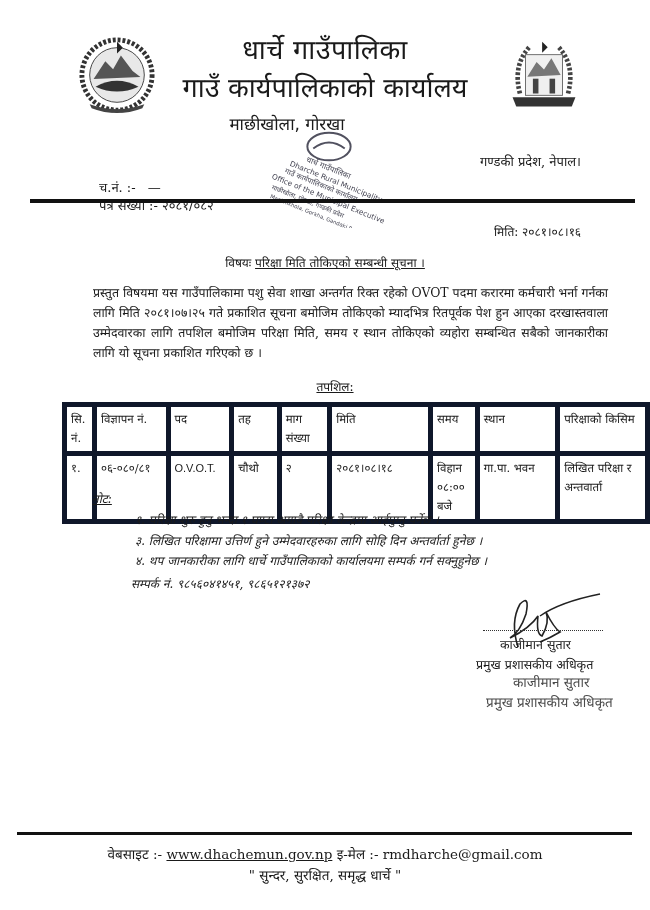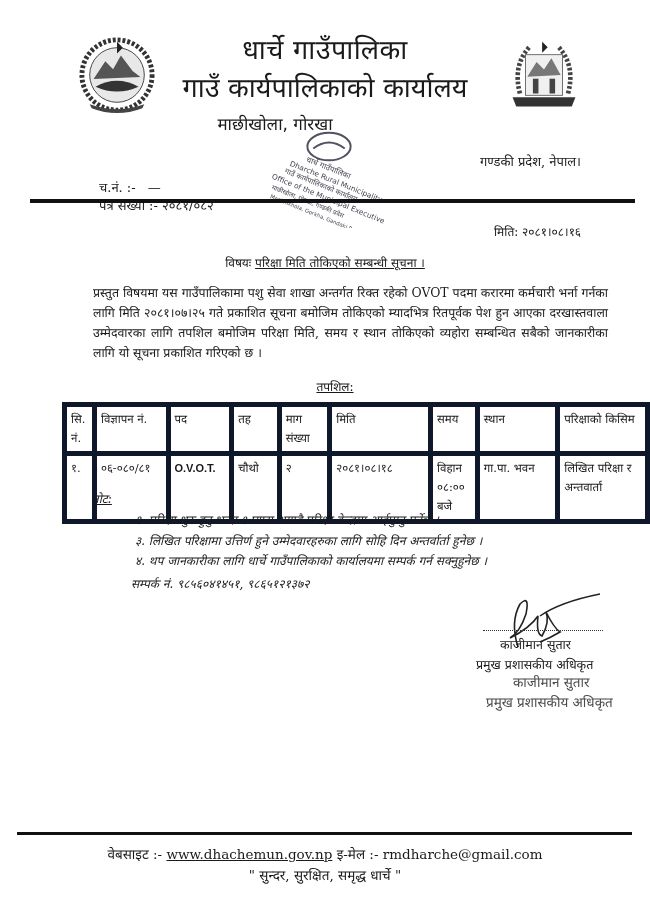--- a/index.html
+++ b/index.html
@@ -3,21 +3,21 @@
 <meta charset="utf-8">
 <style>
   html, body { margin:0; padding:0; background:#fff; }
   body { width:650px; height:910px; position:relative; overflow:hidden;
          font-family:"DejaVu Serif", serif; color:#1a1a1a; }
   .abs { position:absolute; }
   .logo-left { left:78px; top:36px; width:78px; height:78px; }
   .logo-right { left:506px; top:38px; width:76px; height:74px; }
   .title1 { left:0; width:650px; top:30px; text-align:center; font-size:27px; font-family:"DejaVu Sans", sans-serif; font-weight:normal; letter-spacing:0.5px; }
   .title2 { left:0; width:650px; top:68px; text-align:center; font-size:27px; font-family:"DejaVu Sans", sans-serif; }
-  .title3 { left:0; width:550px; top:112px; text-align:center; font-size:17px; font-family:"DejaVu Sans", sans-serif; }
+  .title3 { left:12px; width:550px; top:112px; text-align:center; font-size:17px; font-family:"DejaVu Sans", sans-serif; }
   .ref { left:99px; top:152px; font-size:13px;margin-top:44px; }
   .chn { left:99px; top:178px; font-size:13px; }
   .prov { left:480px; top:152px; font-size:13px; }
   .hr-top { left:30px; top:199px; width:605px; height:4px; background:#111; }
   .stamp { left:270px; top:128px; width:118px; height:100px; opacity:0.85; }
   .date { left:494px; top:223px; font-size:12px; }
   .subject { left:0; width:650px; top:254px; text-align:center; font-size:12px; }
   .subject u { text-decoration:underline;text-align:right; }
   .body-para { left:93px; top:283px; width:515px; font-size:12.4px; line-height:20px; text-align:justify; }
   .tapshil { left:0; width:670px; top:378px; text-align:center; font-size:12px; text-decoration:underline; }
@@ -110,21 +110,21 @@
     <td style="width:35px;">तह</td>
     <td style="width:38px;">माग संख्या</td>
     <td style="width:90px;">मिति</td>
     <td style="width:34px;">समय</td>
     <td style="width:69px;">स्थान</td>
     <td style="width:78px;">परिक्षाको किसिम</td>
   </tr>
   <tr style="height:35px;">
     <td>१.</td>
     <td>०६-०८०/८१</td>
-    <td style="font-family:'Liberation Sans', sans-serif; font-size:11px;font-weight:bold;">O.V.O.T.</td>
+    <td style="font-family:'Liberation Sans', sans-serif; font-size:11px;">O.V.O.T.</td>
     <td>चौथो</td>
     <td>२</td>
     <td>२०८१।०८।१८</td>
     <td>विहान ०८:०० बजे</td>
     <td>गा.पा. भवन</td>
     <td>लिखित परिक्षा र अन्तवार्ता</td>
   </tr>
 </tbody>
   </table>
 

